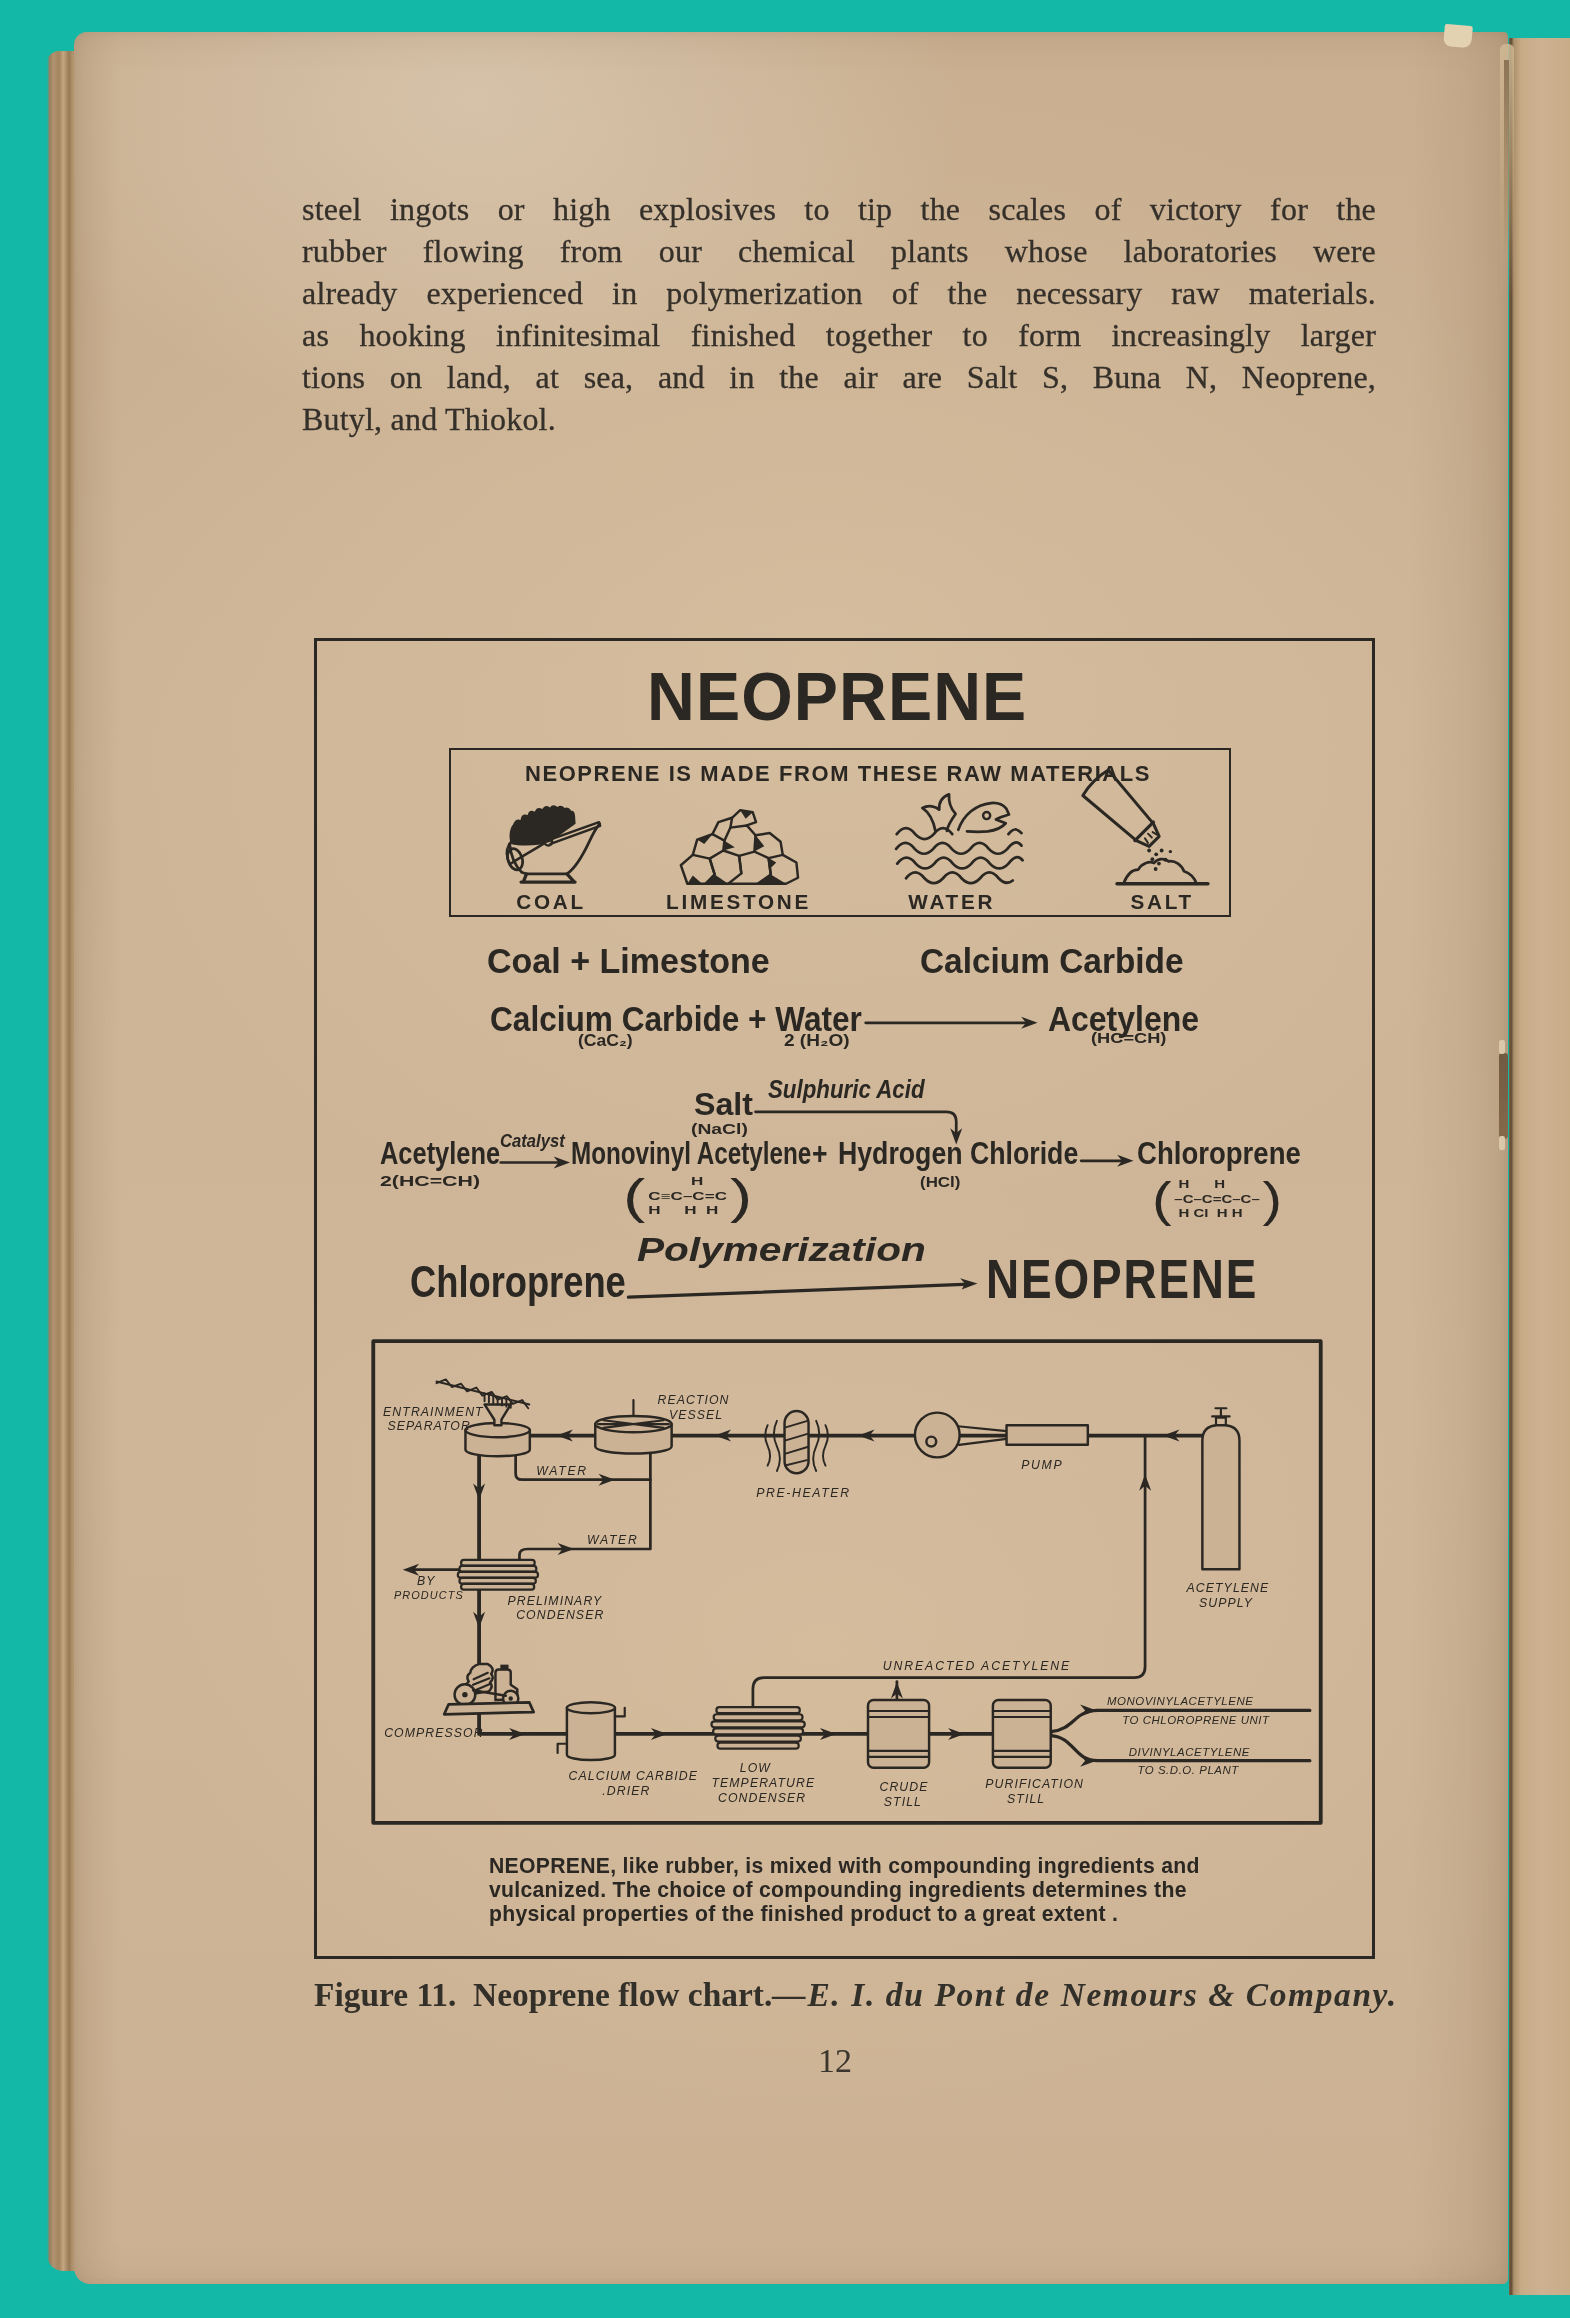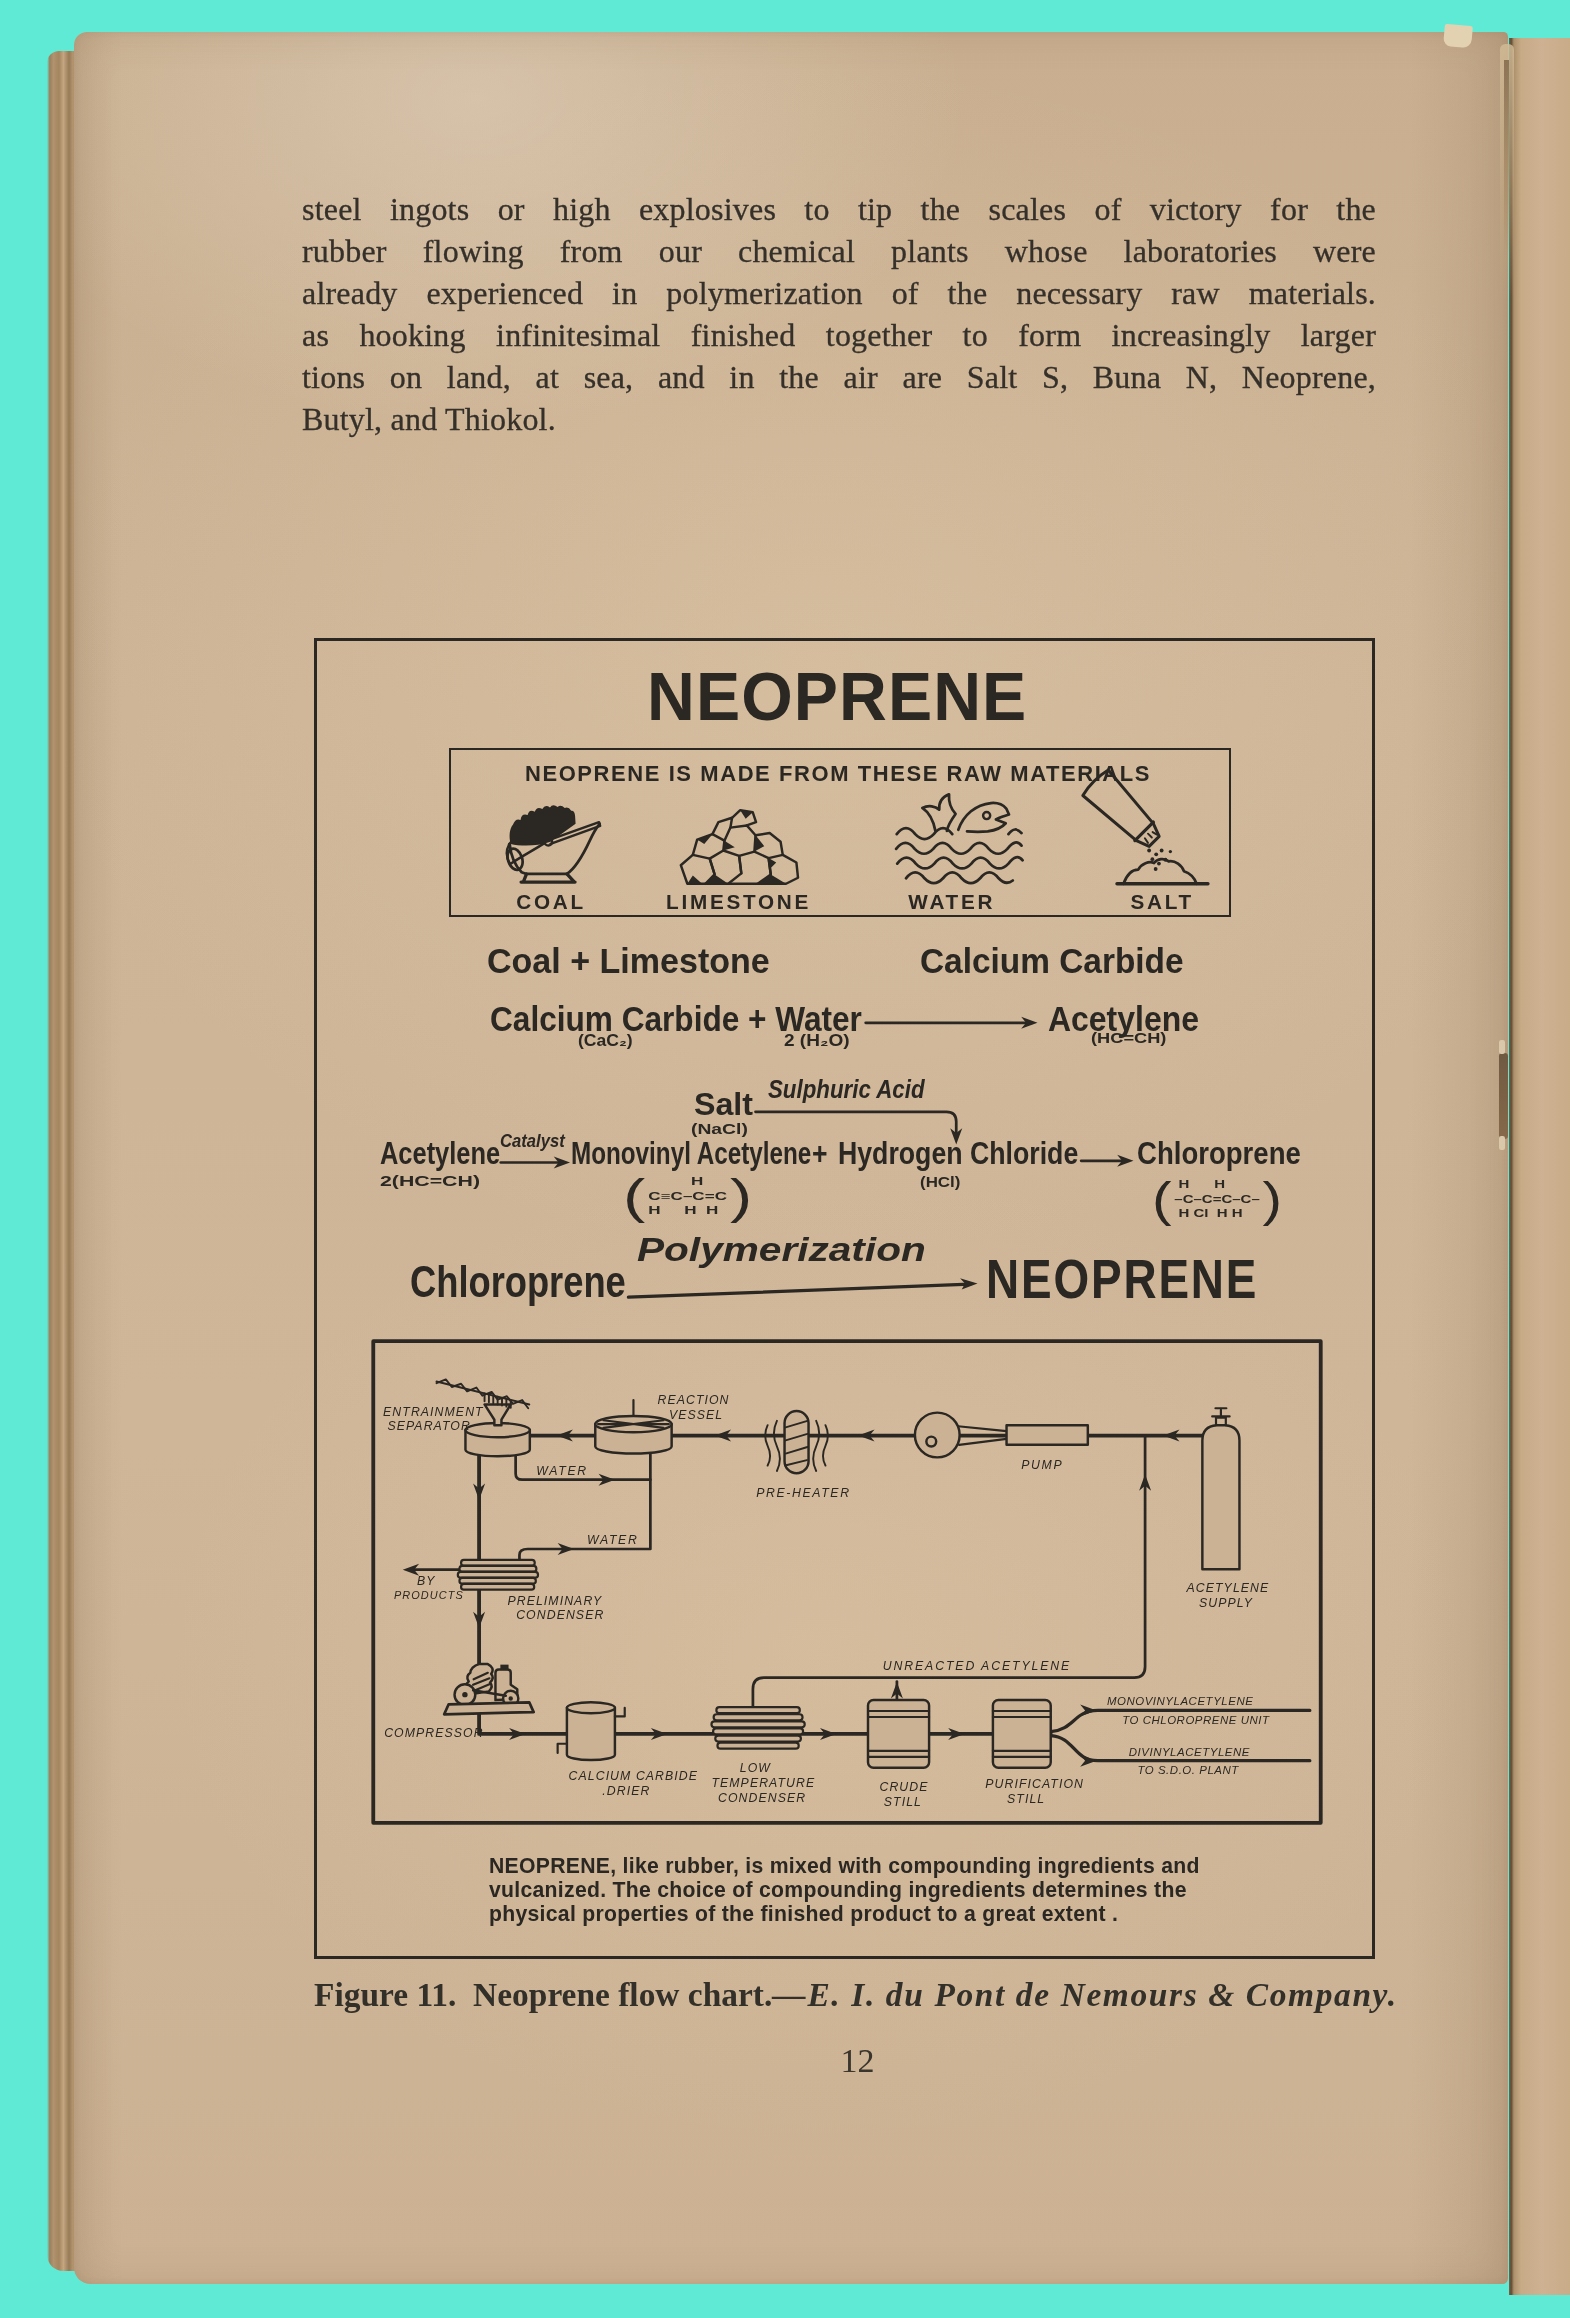--- a/index.html
+++ b/index.html
@@ -1,16 +1,16 @@
 <!DOCTYPE html>
 <html style="font-size:8.7px"><head>
 <meta charset="utf-8">
 <style>
 html,body{margin:0;padding:0;background:#17171a;}
-#stage{position:relative;width:1571px;height:2319px;background:#5eead4;overflow:hidden;
+#stage{position:relative;width:1571px;height:2319px;background:#14b8a6;overflow:hidden;
   font-family:"Liberation Sans",sans-serif;}
 #leaf2{position:absolute;left:1509px;top:38px;width:62px;height:2257px;
   background:linear-gradient(90deg,#7c6347 0px,#5f4b34 2.2px,#ad906c 4.9px,#c7aa86 12px,#ceb192 33px,#c8ab87 62px);}
 #stack{position:absolute;left:47px;top:51px;width:31px;height:2220px;border-radius:12px 0 0 16.4px;
   background:linear-gradient(90deg,#75604600 0px,#9c7f5e 2.7px,#b0936f 6.5px,#a3865f 12px,#c4a681 16.4px,#977b57 22px,#b4966f 26px,#8a6f4f 31px);}
 #page{position:absolute;left:74px;top:32px;width:1434px;height:2252px;
   background:
    linear-gradient(90deg, rgba(120,92,60,0.10) 0px, rgba(120,92,60,0) 49px, rgba(120,92,60,0) 1336px, rgba(120,92,60,0.16) 1434px),
    radial-gradient(818px 545px at 28% 3%, rgba(240,233,221,0.33), rgba(240,233,221,0) 60%),
    radial-gradient(1200px 927px at 52% 28%, rgba(233,212,180,0.28), rgba(233,212,180,0) 65%),
@@ -28,21 +28,21 @@
 #figbox{position:absolute;left:314px;top:638px;width:1061px;height:1321px;border:3.8px solid #2b2722;box-sizing:border-box;}
 #innerbox{position:absolute;left:449px;top:748px;width:782px;height:169px;border:2.7px solid #2b2722;box-sizing:border-box;}
 svg{position:absolute;overflow:visible;}
 .struct{display:flex;align-items:center;font-weight:bold;color:#2b2722;}
 .struct .paren{font-size:47px;font-weight:400;font-family:"Liberation Sans",sans-serif;transform:scaleY(1.05);}
 .struct .scol{font-size:12px;line-height:14.7px;text-align:left;margin:0 2.2px;}
 #neotitle{left:647px;top:662px;font-size:68px;letter-spacing:1.1px;transform-origin:0 0;transform:scaleX(0.974);}
 #rawhead{left:525px;top:763px;font-size:22px;letter-spacing:1.6px;transform-origin:0 0;transform:scaleX(0.9978);}
 #handcap{left:489px;top:1854px;font-size:22px;line-height:24px;letter-spacing:0.3px;font-weight:bold;color:#2b2722;transform-origin:0 0;transform:scaleX(0.963);}
 #figcap{left:314px;top:1977px;font-family:"Liberation Serif",serif;font-size:33px;font-weight:bold;color:#33302a;transform-origin:0 0;transform:scaleX(1.013);}
-#pagenum{left:792px;top:2042px;width:131px;text-align:center;font-family:"Liberation Serif",serif;font-size:34px;color:#3a352d;}
+#pagenum{left:818px;top:2042px;width:131px;text-align:left;font-family:"Liberation Serif",serif;font-size:34px;color:#3a352d;}
 </style>
 </head>
 <body>
 <div id="stage">
   <div id="stack"></div>
   <div id="leaf2"></div>
   <div id="page"></div>
   <div style="position:absolute;left:1500px;top:44px;width:14px;height:256px;background:linear-gradient(180deg,rgba(209,186,150,0.85),rgba(199,172,132,0.4) 60%,rgba(199,172,132,0));border-radius:5.5px;"></div>
   <div style="position:absolute;left:1504px;top:60px;width:4.9px;height:196px;background:linear-gradient(180deg,rgba(125,100,70,0.8),rgba(150,120,84,0.5) 55%,rgba(150,120,84,0));"></div>
   <div style="position:absolute;left:1499px;top:1053px;width:8.7px;height:86px;background:linear-gradient(180deg,#6f5a42,#86694a);border-radius:3.3px;"></div>

